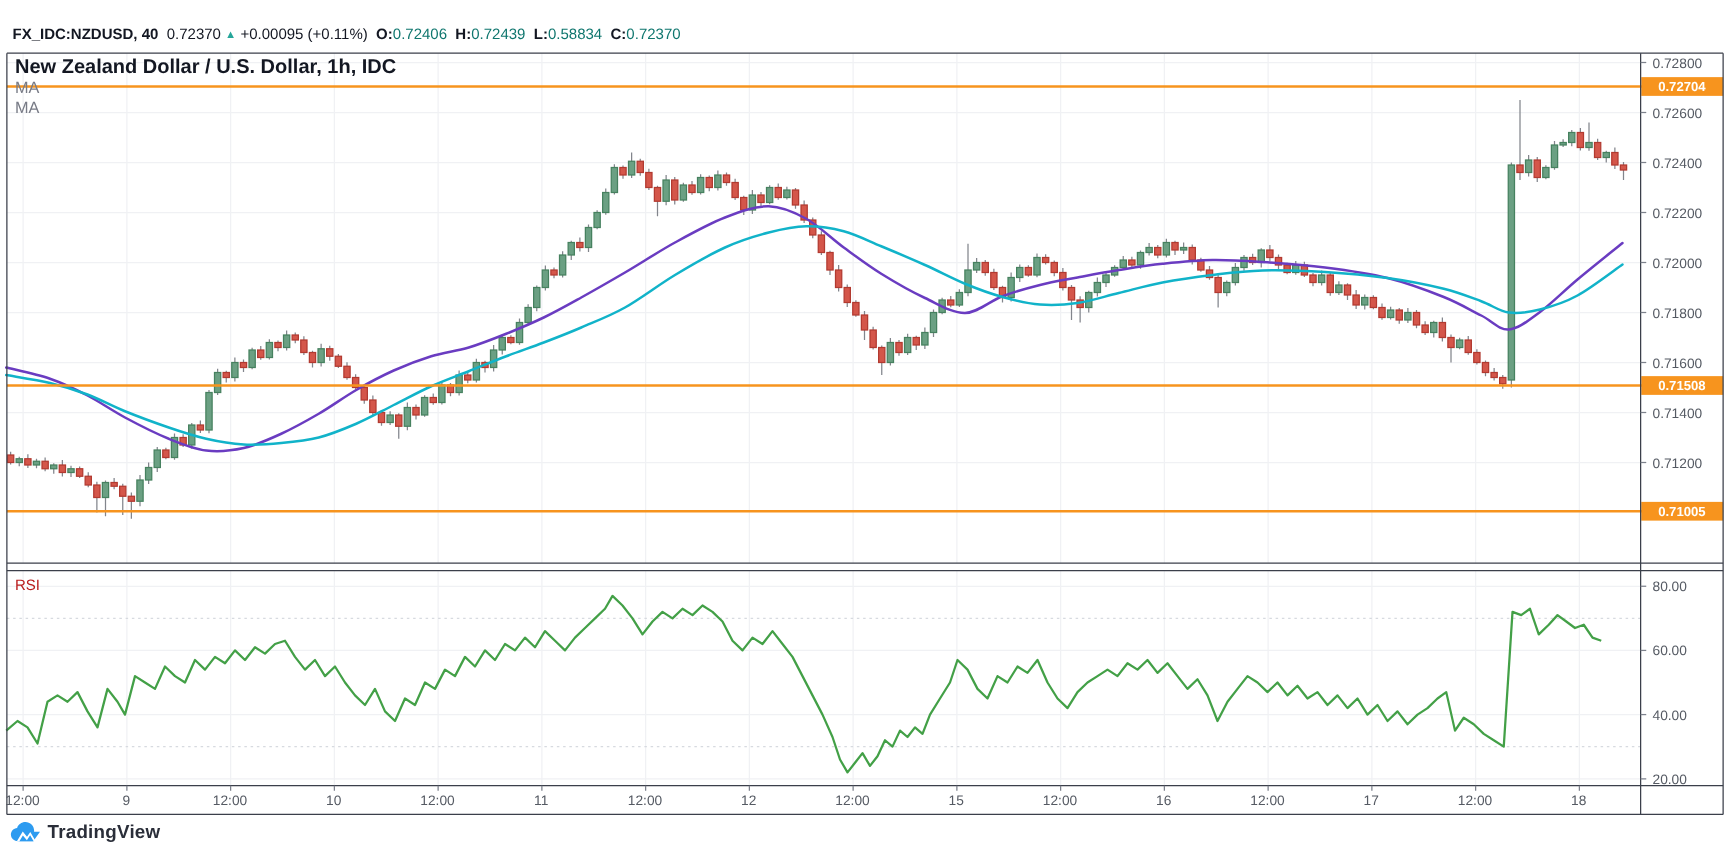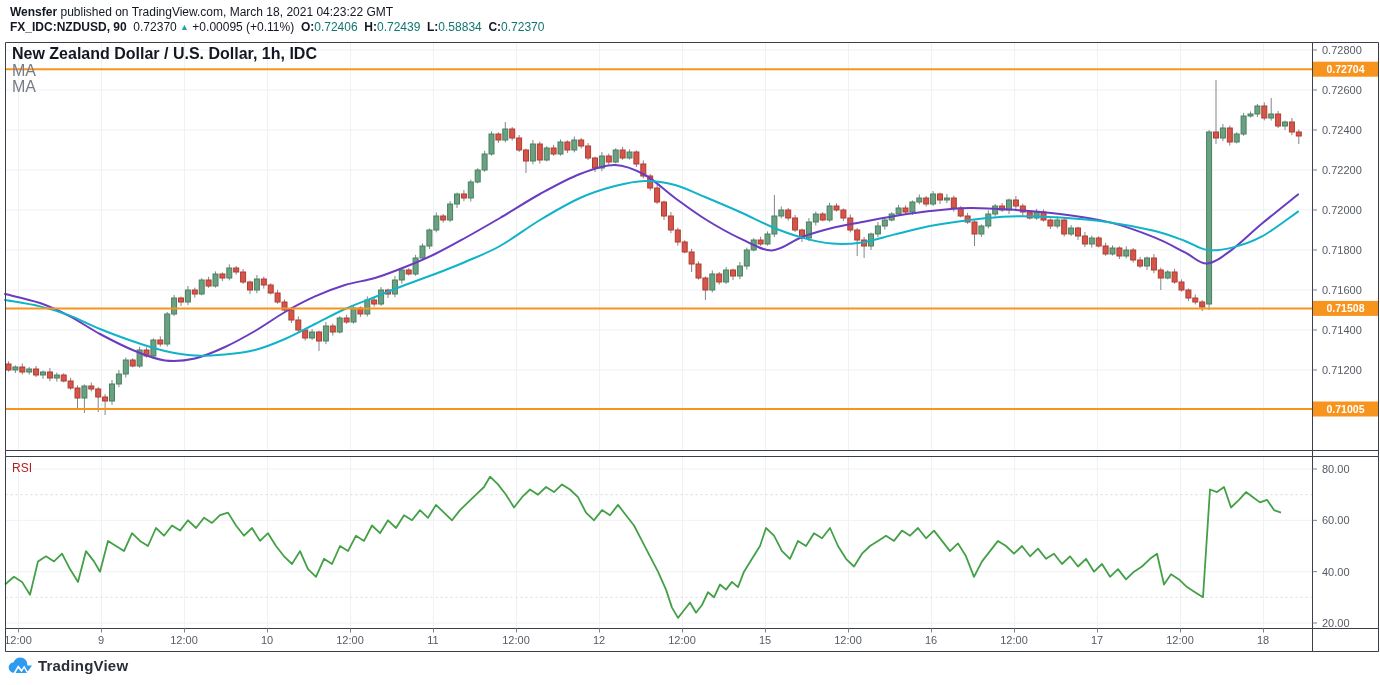--- a/index.html
+++ b/index.html
@@ -6,39 +6,36 @@
   .stage{position:relative;width:1380px;height:685px;background:#fff;overflow:hidden;
          font-family:"Liberation Sans",sans-serif;color:#131722;}
   .hdr{position:absolute;left:10px;font-size:12px;line-height:14px;color:#131722;white-space:nowrap;}
   .hdr1{top:5px;}
   .hdr2{top:20px;}
   .b{font-weight:bold;}
   .teal{color:#0f766e;}
   .tri{color:#26a69a;font-size:9px;vertical-align:1px;}
   .legend{position:absolute;left:12px;white-space:nowrap;}
   .legend-title{top:45px;font-size:16px;font-weight:bold;color:#131722;}
-  .ma-lbl{font-size:16px;color:#787b86;}
+  .ma-lbl{font-size:13px;color:#787b86;}
   .ma1{top:62px;}
   .ma2{top:78px;}
   .rsi-lbl{position:absolute;left:12px;top:461px;font-size:12px;color:#b91c1c;}
   svg.chart{position:absolute;left:0;top:0;}
   .logo{position:absolute;left:8px;top:657px;display:flex;align-items:center;gap:5px;cursor:pointer;}
   .logo-text{font-size:15px;font-weight:600;color:#2a2e39;letter-spacing:.2px;}
 </style>
 </head>
 <body>
 
 <div class="stage">
 
-  <div class="hdr hdr1">
-    <span class="b">Wensfer</span><span> published on TradingView.com, March 18, 2021 04:23:22 GMT</span>
-  </div>
 
   <div class="hdr hdr2">
-    <span class="b">FX_IDC:NZDUSD, 90</span>&nbsp;
+    <span class="b">FX_IDC:NZDUSD, 40</span>&nbsp;
     <span>0.72370</span>
     <span class="tri">▲</span>
     <span>+0.00095 (+0.11%)</span>&nbsp;
     <span class="b">O:</span><span class="teal">0.72406</span>&nbsp;
     <span class="b">H:</span><span class="teal">0.72439</span>&nbsp;
     <span class="b">L:</span><span class="teal">0.58834</span>&nbsp;
     <span class="b">C:</span><span class="teal">0.72370</span>
   </div>
 
   <svg class="chart" id="chart-svg" width="1380" height="685">

